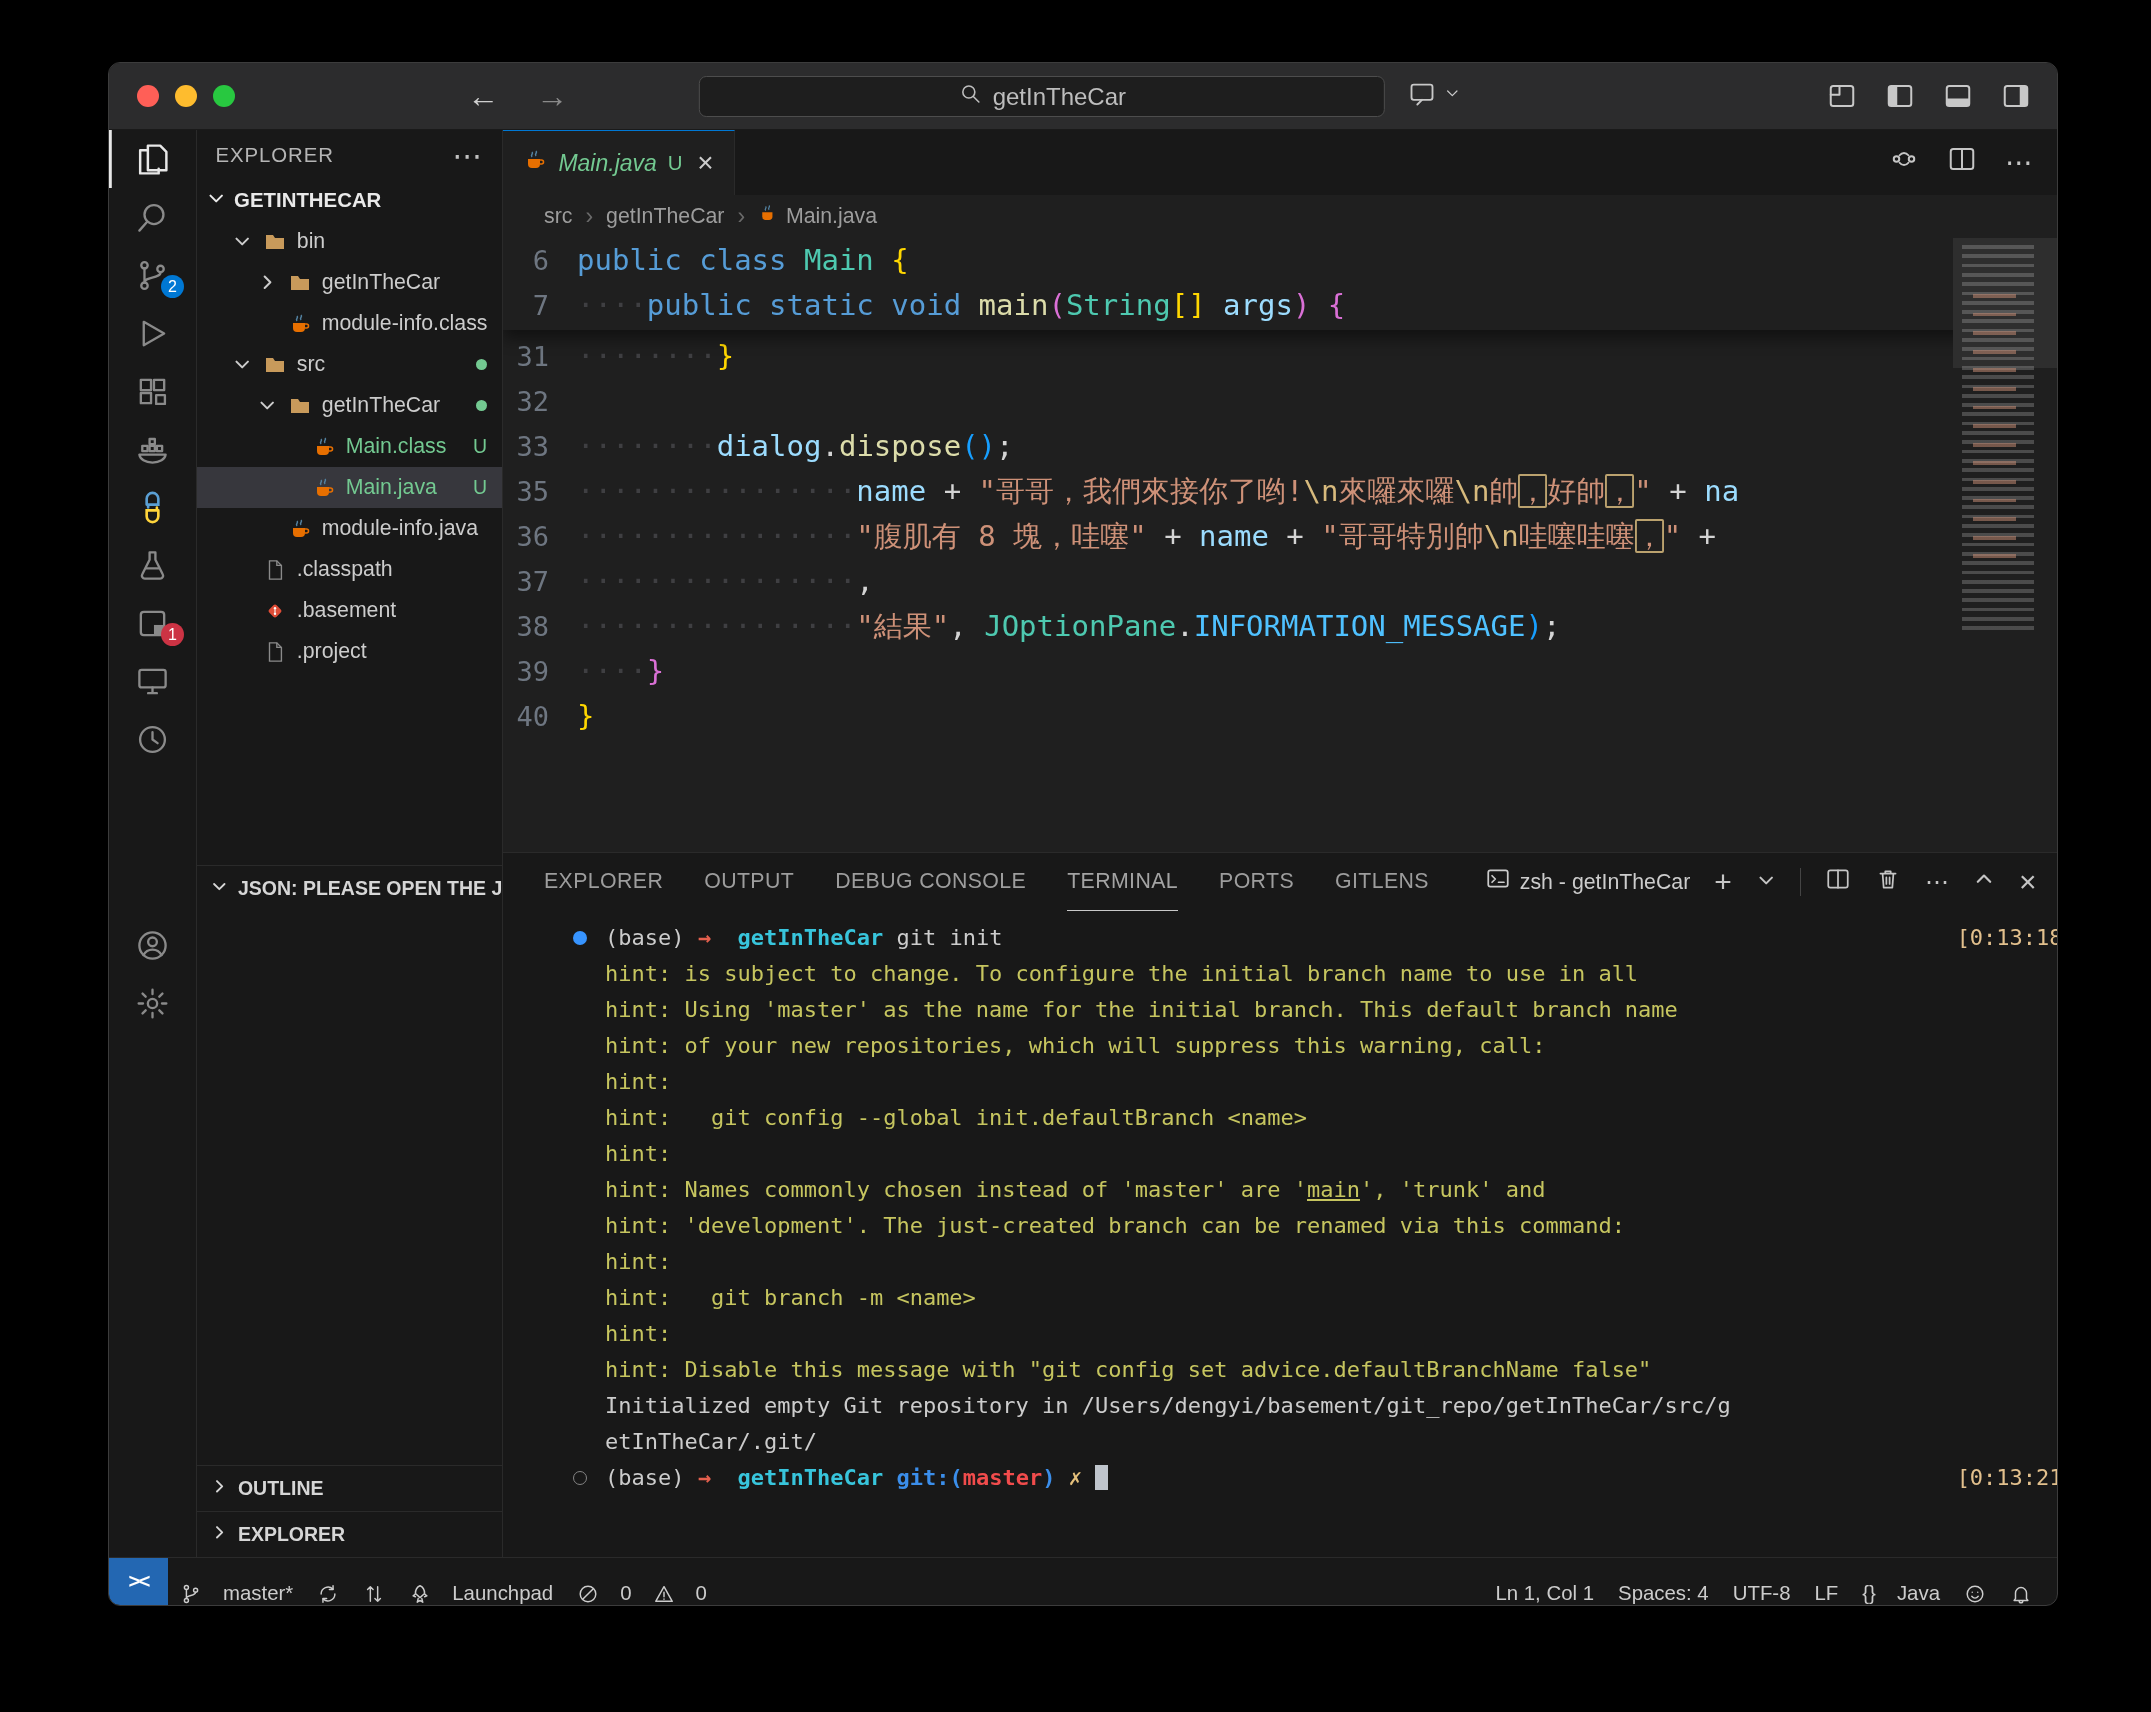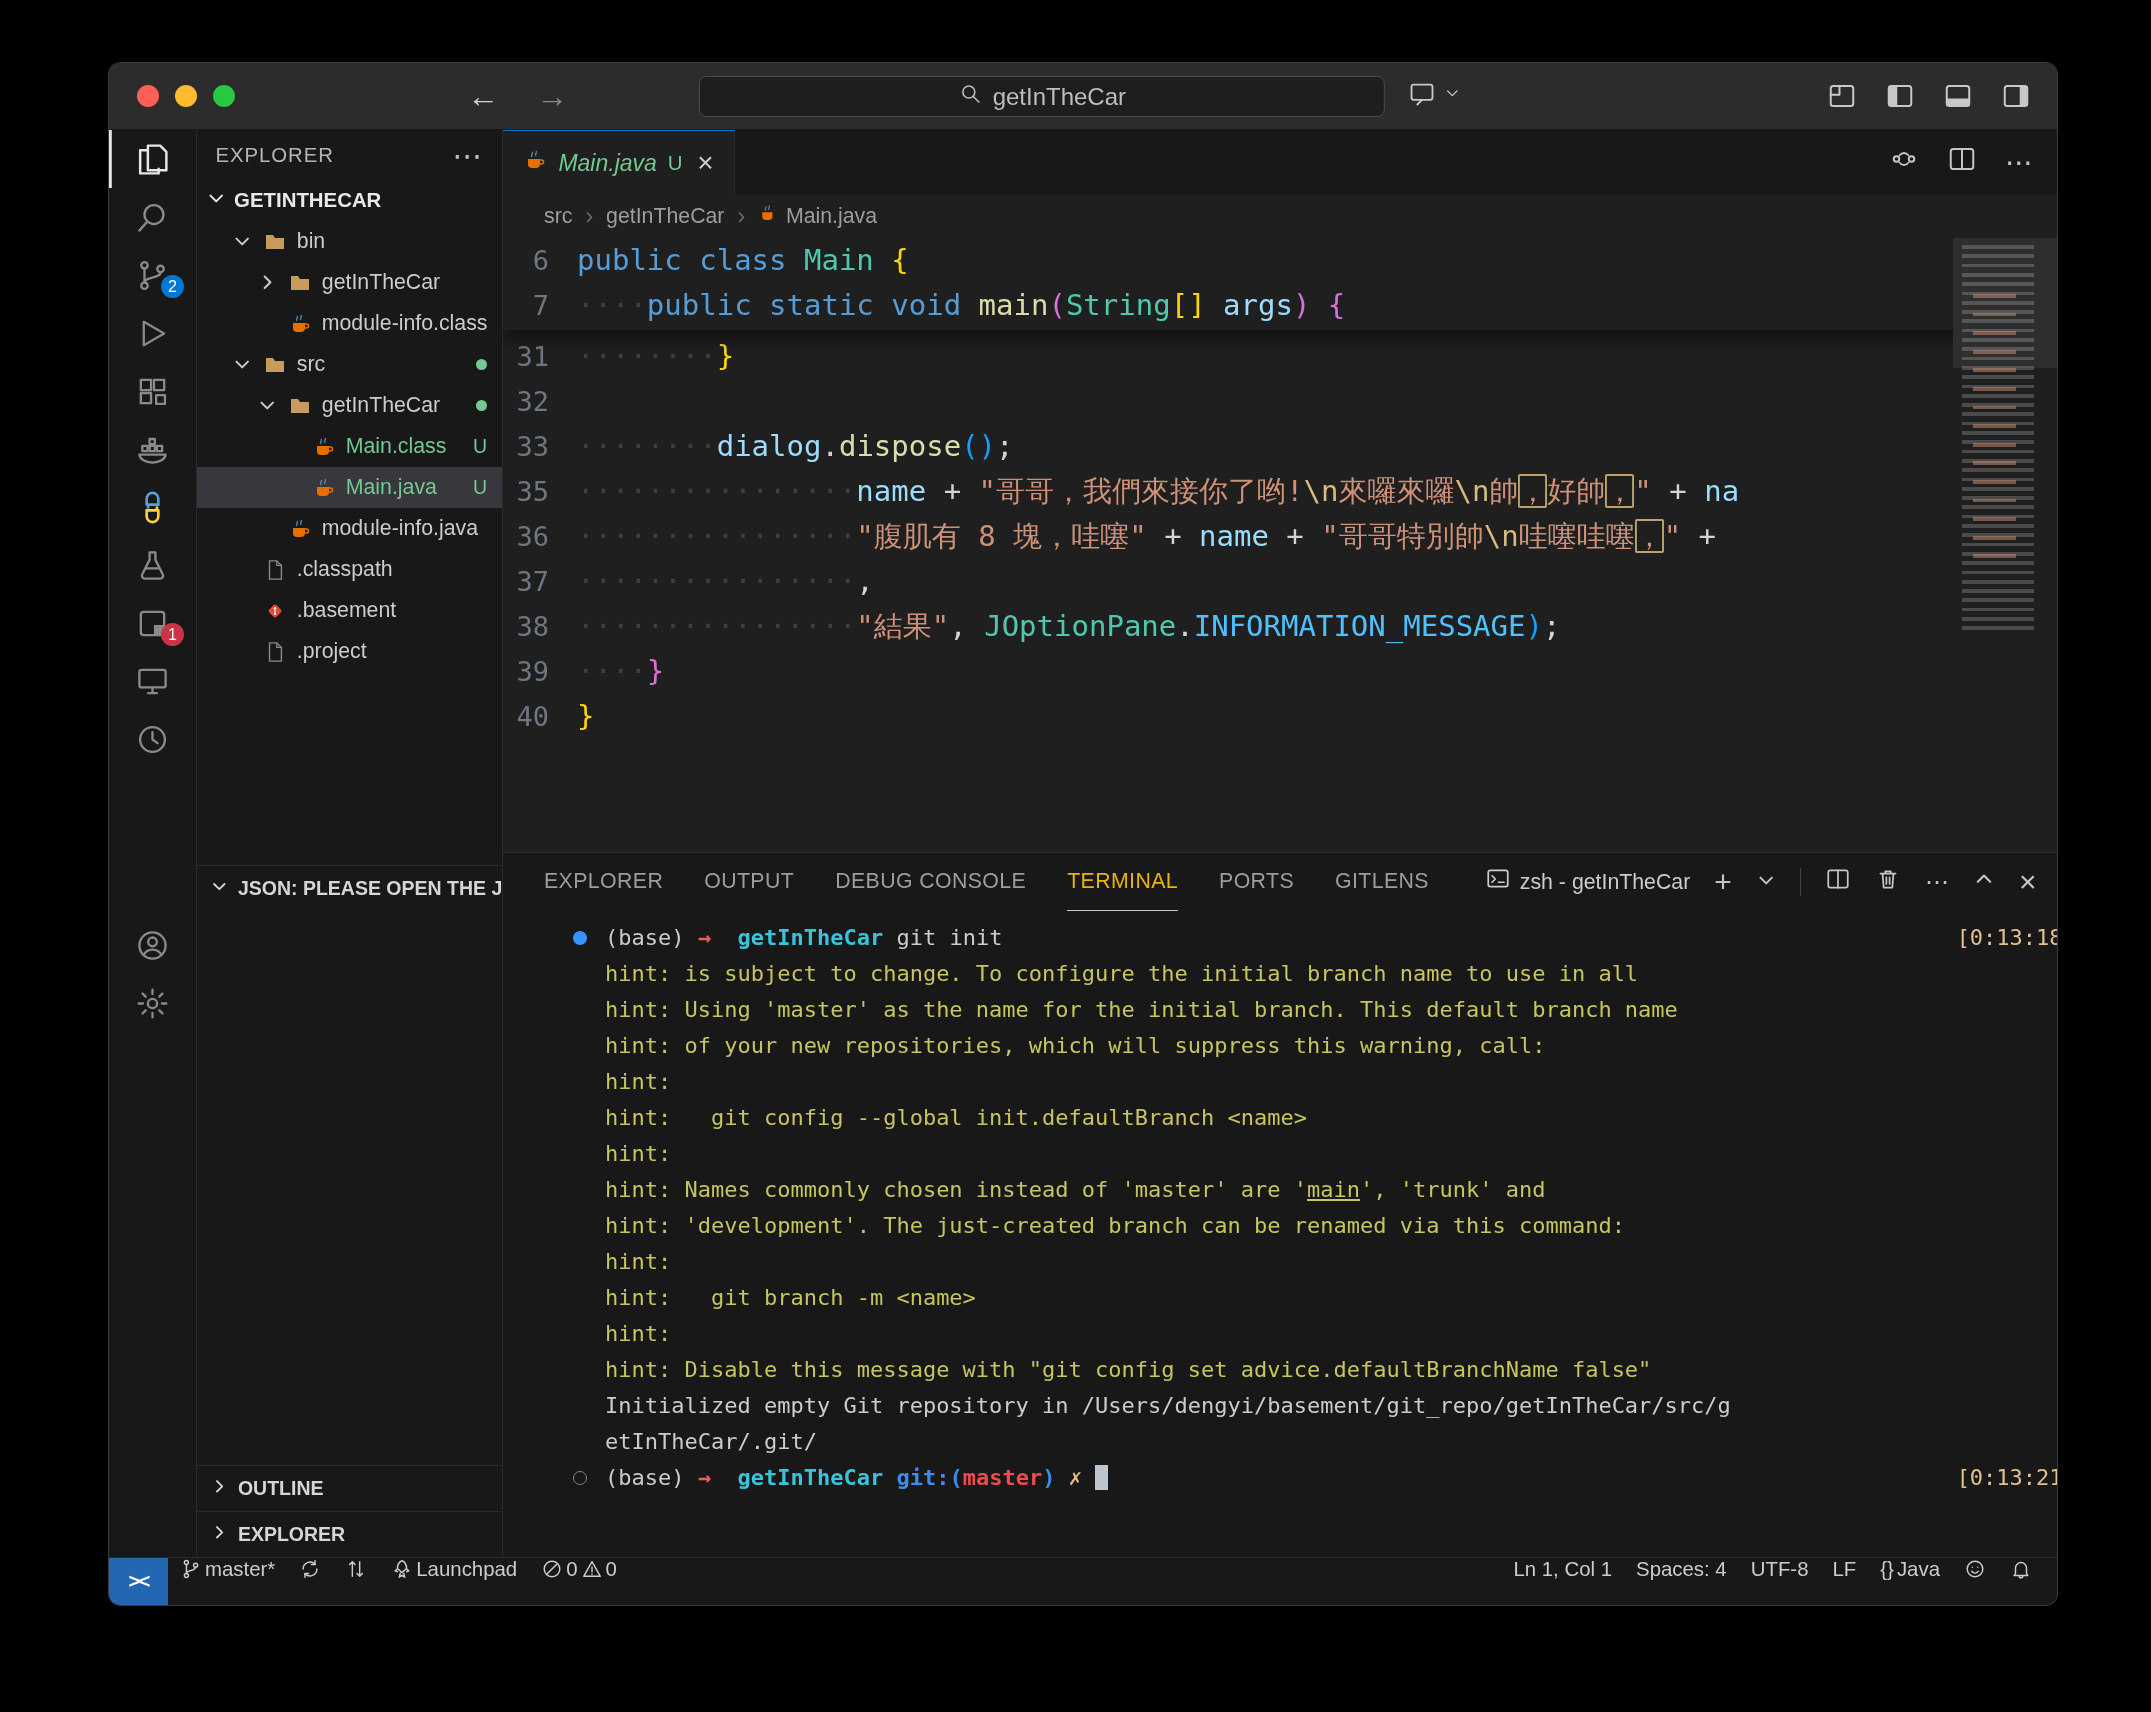--- a/index.html
+++ b/index.html
@@ -77,21 +77,21 @@
   .mm-slider{position:absolute;left:0;right:0;top:0;height:130px;background:rgba(255,255,255,.07)}
   .mm-text{position:absolute;left:9.3px;top:7.4px;width:72px;height:390px;
     background:repeating-linear-gradient(180deg,rgba(190,190,190,.28) 0 3.7px,transparent 3.7px 9.3px)}
   .mm-text2{position:absolute;left:20.4px;top:56px;width:43px;height:278px;
     background:repeating-linear-gradient(180deg,rgba(206,145,120,.5) 0 3.7px,transparent 3.7px 18.6px)}
   
   .panel{flex:1;background:#181818;border-top:0.9px solid #2a2a2a;display:flex;flex-direction:column;min-height:0}
   .panel-header{height:58px;display:flex;align-items:center;padding:0 20.4px 0 41px;flex:none}
   .panel-tabs{display:flex;gap:41px;height:100%;align-items:stretch}
   .panel-tab{display:flex;align-items:center;color:#9d9d9d;font-size:21.3px;letter-spacing:0.4px;border-bottom:1.9px solid transparent}
-  .panel-tab.active{color:#eab308;border-bottom-color:#c9c9c9}
+  .panel-tab.active{color:#a3a3a3;border-bottom-color:#c9c9c9}
   .panel-actions{margin-left:auto;display:flex;align-items:center;gap:24px;color:#c5c5c5;font-size:24px}
   .term-chip{display:flex;align-items:center;gap:9.3px;font-size:21.3px;color:#cccccc}
   .pa-divider{width:0.9px;height:28px;background:#444}
   .terminal{flex:1;position:relative;overflow:hidden;padding-top:9.3px;
     font-family:"DejaVu Sans Mono","Liberation Mono",monospace;font-size:22px;line-height:36px}
   .t-row{position:relative;padding-left:102px;white-space:pre;color:#cccccc;min-height:36px}
   .t-deco{position:absolute;left:70px;top:50%;transform:translateY(-50%);width:14px;height:14px;border-radius:50%}
   .t-deco.filled{background:#3794ff}
   .t-deco.hollow{border:1.9px solid #848484}
   .t-right{position:absolute;right:-5.6px;top:0}
@@ -99,21 +99,21 @@
   .t-dir{color:var(--c-t_cyan,#38c5dc);font-weight:700} .t-hint{color:var(--c-t_yellow,#c6c55f)}
   .t-u{text-decoration:underline}
   .t-gitblue{color:var(--c-t_blue,#3b8eea);font-weight:700} .t-gitred{color:var(--c-t_red,#f14c4c);font-weight:700}
   .t-x{color:#e5c07b;font-weight:700} .t-time{color:var(--c-t_time,#e2c08d)}
   .t-cursor{background:#bfc5cc;color:transparent}
   
   .statusbar{height:48px;background:#181818;border-top:0.9px solid #2a2a2a;display:flex;align-items:center;
     color:#cccccc;font-size:20.4px;flex:none}
   .remote{width:59px;height:100%;background:#2367b2;display:flex;align-items:center;justify-content:center;
     color:#fff;font-weight:700;font-size:20.4px;letter-spacing:-1.9px}
-  .sb-item{display:flex;align-items:flex-start;gap:3px;padding:0 12px;height:100%;white-space:nowrap}
+  .sb-item{display:flex;align-items:flex-end;gap:21px;padding:0 12px;height:100%;white-space:nowrap}
   .sb-right{margin-left:auto;display:flex;align-items:center;height:100%;margin-right:13px}
   .statusbar svg{display:block}
   svg.ic{stroke:currentColor;fill:none;stroke-width:1.6;stroke-linecap:round;stroke-linejoin:round}
 </style>
 </head>
 <body>
 
 <div class="stage">
   <div class="window">
 

